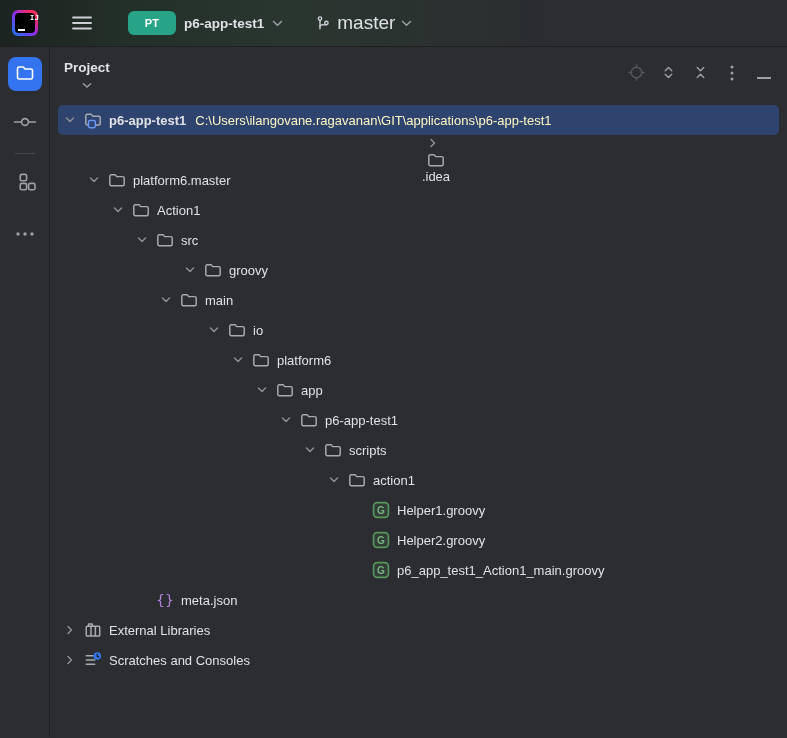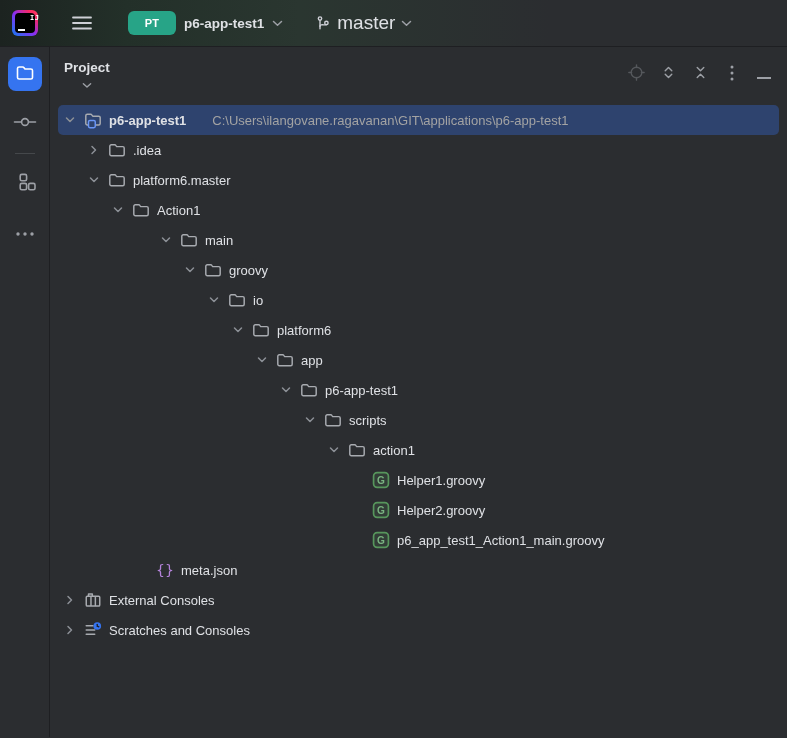--- a/index.html
+++ b/index.html
@@ -90,21 +90,21 @@
     width: 16px; height: 16px; flex: none;
     display: flex; align-items: center; justify-content: center;
   }
   .tree-icon {
     width: 18px; height: 18px; flex: none; margin-left: 6px;
     display: flex; align-items: center; justify-content: center;
   }
   .tree-icon svg { width: 18px; height: 18px; }
   .row-label { margin-left: 7px; color: #dfe1e5; }
   .row-label.bold { font-weight: 700; }
-  .row-path { margin-left: 26px; color: #a3a3a3; }
+  .row-path { margin-left: 9px; color: #fef9c3; }
 </style>
 </head>
 <body>
 
 <header class="topbar">
   <div class="logo">
     <div class="inner"></div>
       <span class="ij">IJ</span>
       <span class="bar"></span>
   </div>
@@ -256,36 +256,36 @@
           </span>
           <span class="tree-icon">
             <svg viewBox="0 0 16 16">
               <path d="M1.6 4.2 C1.6 3.5 2.2 2.9 2.9 2.9 h3 c.4 0 .8 .2 1 .55 l.85 1.15 h5.35 c.7 0 1.3 .55 1.3 1.25 v5.3 c0 .7 -.6 1.3 -1.3 1.3 H2.9 c-.7 0 -1.3 -.6 -1.3 -1.3 Z" fill="none" stroke="#a8abb0" stroke-width="1.3" stroke-linejoin="round"></path>
               <rect x="4" y="8.4" width="6" height="6.4" rx="1.2" fill="#2e436e" stroke="#6b97f7" stroke-width="1.3"></rect>
             </svg>
           </span>
           <span class="row-label bold">p6-app-test1</span>
           <span class="row-path">C:\Users\ilangovane.ragavanan\GIT\applications\p6-app-test1</span>
         </div>
+        <div class="row" style="padding-left: 28px; flex-direction: column;">
+          <span class="chev">
+            <svg width="16" height="16" viewBox="0 0 16 16">
+              <path d="M6 4.5 L9.5 8 L6 11.5" fill="none" stroke="#8c9096" stroke-width="1.5" stroke-linecap="round" stroke-linejoin="round"></path>
+            </svg>
+          </span>
+          <span class="tree-icon">
+            <svg viewBox="0 0 16 16">
+              <path d="M1.6 4.6 C1.6 3.9 2.2 3.3 2.9 3.3 h3 c.4 0 .8 .2 1 .55 l.85 1.15 h5.35 c.7 0 1.3 .55 1.3 1.25 v5.55 c0 .7 -.6 1.3 -1.3 1.3 H2.9 c-.7 0 -1.3 -.6 -1.3 -1.3 Z" fill="none" stroke="#a8abb0" stroke-width="1.3" stroke-linejoin="round"></path>
+            </svg>
+          </span>
+          <span class="row-label">.idea</span>
+        </div>
         <div class="row" style="padding-left: 28px;">
           <span class="chev">
             <svg width="16" height="16" viewBox="0 0 16 16">
-              <path d="M6 4.5 L9.5 8 L6 11.5" fill="none" stroke="#8c9096" stroke-width="1.5" stroke-linecap="round" stroke-linejoin="round"></path>
-            </svg>
-          </span>
-          <span class="tree-icon">
-            <svg viewBox="0 0 16 16">
-              <path d="M1.6 4.6 C1.6 3.9 2.2 3.3 2.9 3.3 h3 c.4 0 .8 .2 1 .55 l.85 1.15 h5.35 c.7 0 1.3 .55 1.3 1.25 v5.55 c0 .7 -.6 1.3 -1.3 1.3 H2.9 c-.7 0 -1.3 -.6 -1.3 -1.3 Z" fill="none" stroke="#a8abb0" stroke-width="1.3" stroke-linejoin="round"></path>
-            </svg>
-          </span>
-          <span class="row-label">.idea</span>
-        </div>
-        <div class="row" style="padding-left: 28px;">
-          <span class="chev">
-            <svg width="16" height="16" viewBox="0 0 16 16">
               <path d="M4.5 6 L8 9.5 L11.5 6" fill="none" stroke="#8c9096" stroke-width="1.5" stroke-linecap="round" stroke-linejoin="round"></path>
             </svg>
           </span>
           <span class="tree-icon">
             <svg viewBox="0 0 16 16">
               <path d="M1.6 4.6 C1.6 3.9 2.2 3.3 2.9 3.3 h3 c.4 0 .8 .2 1 .55 l.85 1.15 h5.35 c.7 0 1.3 .55 1.3 1.25 v5.55 c0 .7 -.6 1.3 -1.3 1.3 H2.9 c-.7 0 -1.3 -.6 -1.3 -1.3 Z" fill="none" stroke="#a8abb0" stroke-width="1.3" stroke-linejoin="round"></path>
             </svg>
           </span>
           <span class="row-label">platform6.master</span>
         </div>
@@ -295,45 +295,58 @@
               <path d="M4.5 6 L8 9.5 L11.5 6" fill="none" stroke="#8c9096" stroke-width="1.5" stroke-linecap="round" stroke-linejoin="round"></path>
             </svg>
           </span>
           <span class="tree-icon">
             <svg viewBox="0 0 16 16">
               <path d="M1.6 4.6 C1.6 3.9 2.2 3.3 2.9 3.3 h3 c.4 0 .8 .2 1 .55 l.85 1.15 h5.35 c.7 0 1.3 .55 1.3 1.25 v5.55 c0 .7 -.6 1.3 -1.3 1.3 H2.9 c-.7 0 -1.3 -.6 -1.3 -1.3 Z" fill="none" stroke="#a8abb0" stroke-width="1.3" stroke-linejoin="round"></path>
             </svg>
           </span>
           <span class="row-label">Action1</span>
         </div>
+        <div class="row" style="padding-left: 76px;">
+          <span class="chev">
+            <svg width="16" height="16" viewBox="0 0 16 16">
+              <path d="M4.5 6 L8 9.5 L11.5 6" fill="none" stroke="#8c9096" stroke-width="1.5" stroke-linecap="round" stroke-linejoin="round"></path>
+            </svg>
+          </span>
+          <span class="tree-icon">
+            <svg viewBox="0 0 16 16">
+              <path d="M1.6 4.6 C1.6 3.9 2.2 3.3 2.9 3.3 h3 c.4 0 .8 .2 1 .55 l.85 1.15 h5.35 c.7 0 1.3 .55 1.3 1.25 v5.55 c0 .7 -.6 1.3 -1.3 1.3 H2.9 c-.7 0 -1.3 -.6 -1.3 -1.3 Z" fill="none" stroke="#a8abb0" stroke-width="1.3" stroke-linejoin="round"></path>
+            </svg>
+          </span>
+          <span class="row-label">src</span>
+        </div>
+        <div class="row" style="padding-left: 124px;">
+          <span class="chev">
+            <svg width="16" height="16" viewBox="0 0 16 16">
+              <path d="M4.5 6 L8 9.5 L11.5 6" fill="none" stroke="#8c9096" stroke-width="1.5" stroke-linecap="round" stroke-linejoin="round"></path>
+            </svg>
+          </span>
+          <span class="tree-icon">
+            <svg viewBox="0 0 16 16">
+              <path d="M1.6 4.6 C1.6 3.9 2.2 3.3 2.9 3.3 h3 c.4 0 .8 .2 1 .55 l.85 1.15 h5.35 c.7 0 1.3 .55 1.3 1.25 v5.55 c0 .7 -.6 1.3 -1.3 1.3 H2.9 c-.7 0 -1.3 -.6 -1.3 -1.3 Z" fill="none" stroke="#a8abb0" stroke-width="1.3" stroke-linejoin="round"></path>
+            </svg>
+          </span>
+          <span class="row-label">groovy</span>
+        </div>
         <div class="row" style="padding-left: 100px;">
           <span class="chev">
             <svg width="16" height="16" viewBox="0 0 16 16">
               <path d="M4.5 6 L8 9.5 L11.5 6" fill="none" stroke="#8c9096" stroke-width="1.5" stroke-linecap="round" stroke-linejoin="round"></path>
             </svg>
           </span>
           <span class="tree-icon">
             <svg viewBox="0 0 16 16">
               <path d="M1.6 4.6 C1.6 3.9 2.2 3.3 2.9 3.3 h3 c.4 0 .8 .2 1 .55 l.85 1.15 h5.35 c.7 0 1.3 .55 1.3 1.25 v5.55 c0 .7 -.6 1.3 -1.3 1.3 H2.9 c-.7 0 -1.3 -.6 -1.3 -1.3 Z" fill="none" stroke="#a8abb0" stroke-width="1.3" stroke-linejoin="round"></path>
             </svg>
           </span>
           <span class="row-label">main</span>
-        </div>
-        <div class="row" style="padding-left: 124px;">
-          <span class="chev">
-            <svg width="16" height="16" viewBox="0 0 16 16">
-              <path d="M4.5 6 L8 9.5 L11.5 6" fill="none" stroke="#8c9096" stroke-width="1.5" stroke-linecap="round" stroke-linejoin="round"></path>
-            </svg>
-          </span>
-          <span class="tree-icon">
-            <svg viewBox="0 0 16 16">
-              <path d="M1.6 4.6 C1.6 3.9 2.2 3.3 2.9 3.3 h3 c.4 0 .8 .2 1 .55 l.85 1.15 h5.35 c.7 0 1.3 .55 1.3 1.25 v5.55 c0 .7 -.6 1.3 -1.3 1.3 H2.9 c-.7 0 -1.3 -.6 -1.3 -1.3 Z" fill="none" stroke="#a8abb0" stroke-width="1.3" stroke-linejoin="round"></path>
-            </svg>
-          </span>
-          <span class="row-label">groovy</span>
         </div>
         <div class="row" style="padding-left: 148px;">
           <span class="chev">
             <svg width="16" height="16" viewBox="0 0 16 16">
               <path d="M4.5 6 L8 9.5 L11.5 6" fill="none" stroke="#8c9096" stroke-width="1.5" stroke-linecap="round" stroke-linejoin="round"></path>
             </svg>
           </span>
           <span class="tree-icon">
             <svg viewBox="0 0 16 16">
               <path d="M1.6 4.6 C1.6 3.9 2.2 3.3 2.9 3.3 h3 c.4 0 .8 .2 1 .55 l.85 1.15 h5.35 c.7 0 1.3 .55 1.3 1.25 v5.55 c0 .7 -.6 1.3 -1.3 1.3 H2.9 c-.7 0 -1.3 -.6 -1.3 -1.3 Z" fill="none" stroke="#a8abb0" stroke-width="1.3" stroke-linejoin="round"></path>
@@ -455,21 +468,21 @@
           <span class="tree-icon">
             <svg viewBox="0 0 16 16">
               <g fill="none" stroke="#a8abb0" stroke-width="1.3" stroke-linejoin="round">
                 <rect x="2" y="4.6" width="12" height="8.8" rx="1"></rect>
                 <line x1="6.2" y1="4.6" x2="6.2" y2="13.4"></line>
                 <line x1="10.1" y1="4.6" x2="10.1" y2="13.4"></line>
                 <path d="M4 4.6 V2.6 h3.4 v2"></path>
               </g>
             </svg>
           </span>
-          <span class="row-label">External Consoles</span>
+          <span class="row-label">External Libraries</span>
         </div>
         <div class="row" style="padding-left: 4px;">
           <span class="chev">
             <svg width="16" height="16" viewBox="0 0 16 16">
               <path d="M6 4.5 L9.5 8 L6 11.5" fill="none" stroke="#8c9096" stroke-width="1.5" stroke-linecap="round" stroke-linejoin="round"></path>
             </svg>
           </span>
           <span class="tree-icon">
             <svg viewBox="0 0 16 16">
               <g stroke="#a8abb0" stroke-width="1.4" stroke-linecap="round">

